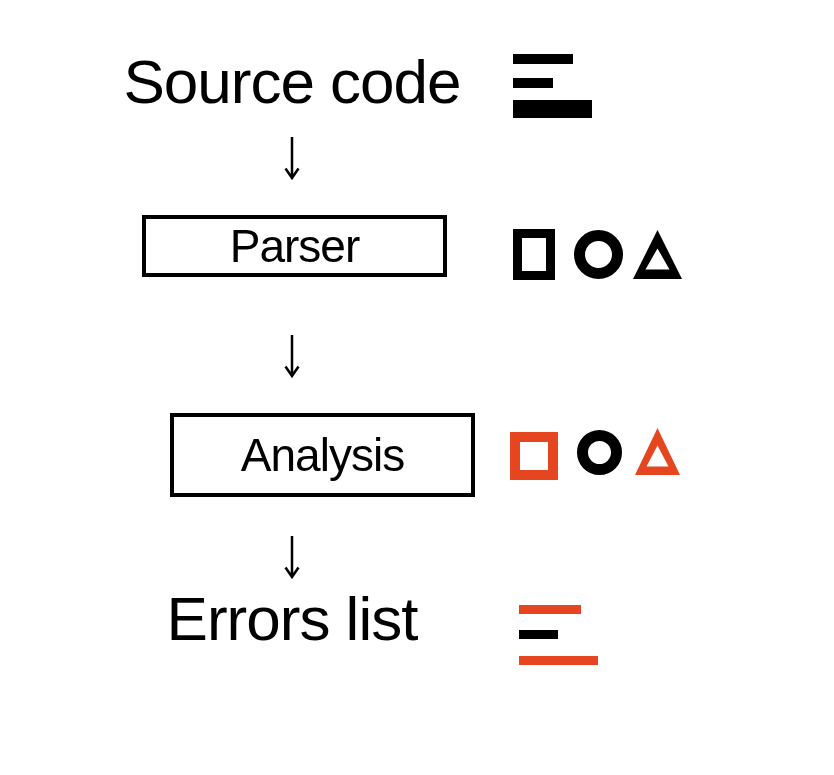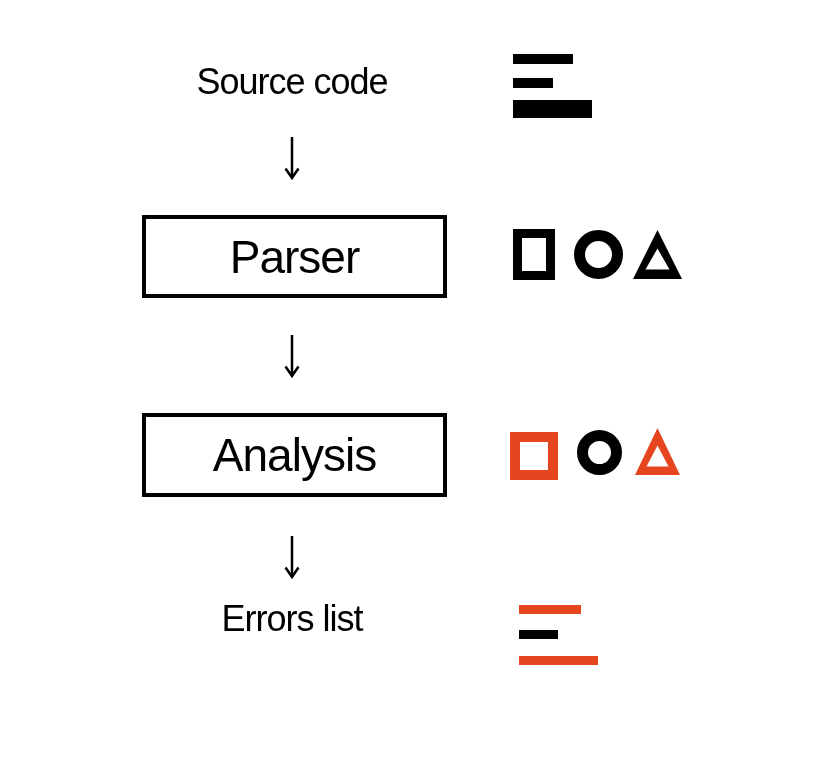--- a/index.html
+++ b/index.html
@@ -4,24 +4,24 @@
 <style>
   html,body{margin:0;padding:0;background:#fff;}
   .canvas{
     position:relative;width:834px;height:775px;overflow:hidden;
     background:var(--background,#ffffff);
     font-family:"Liberation Sans", sans-serif;
     color:var(--ink,#000);
   }
   .flow-label{
     position:absolute;left:122px;width:340px;text-align:center;
-    font-size:36px;line-height:48px;letter-spacing:-1px;color:var(--ink,#000);
+    font-size:62px;line-height:48px;letter-spacing:-1px;color:var(--ink,#000);
   }
   .flow-box{
-    position:absolute;left:142px;width:305px;height:83px;box-sizing:border-box;
+    position:absolute;left:142px;width:305px;height:62px;box-sizing:border-box;
     border:4px solid var(--ink,#000);background:#fff;
     display:flex;align-items:center;justify-content:center;
     font-size:46px;letter-spacing:-1px;color:var(--ink,#000);
   }
   .arrow{position:absolute;left:282px;width:20px;height:44px;}
   .icon-svg{position:absolute;display:block;}
 </style>
 </head>
 <body>
 
@@ -34,21 +34,21 @@
   </svg>
 
   <div class="flow-box" style="top:215px;">
     <span>Parser</span>
   </div>
 
   <svg class="arrow" style="top:334px;" viewBox="0 0 20 44">
     <path d="M10 1 V40 M3.5 32.5 L10 42 L16.5 32.5" fill="none" stroke-width="2.5" stroke="#000000"></path>
   </svg>
 
-  <div class="flow-box" style="top:413px;height:84px;">
+  <div class="flow-box" style="top:413px;height:84px;margin-left:28px;">
     <span>Analysis</span>
   </div>
 
   <svg class="arrow" style="top:535px;" viewBox="0 0 20 44">
     <path d="M10 1 V40 M3.5 32.5 L10 42 L16.5 32.5" fill="none" stroke-width="2.5" stroke="#000000"></path>
   </svg>
 
   <div class="flow-label" style="top:595px;">Errors list</div>
 
   <svg class="icon-svg" style="left:513px;top:54px;" width="80" height="64" viewBox="0 0 80 64">

